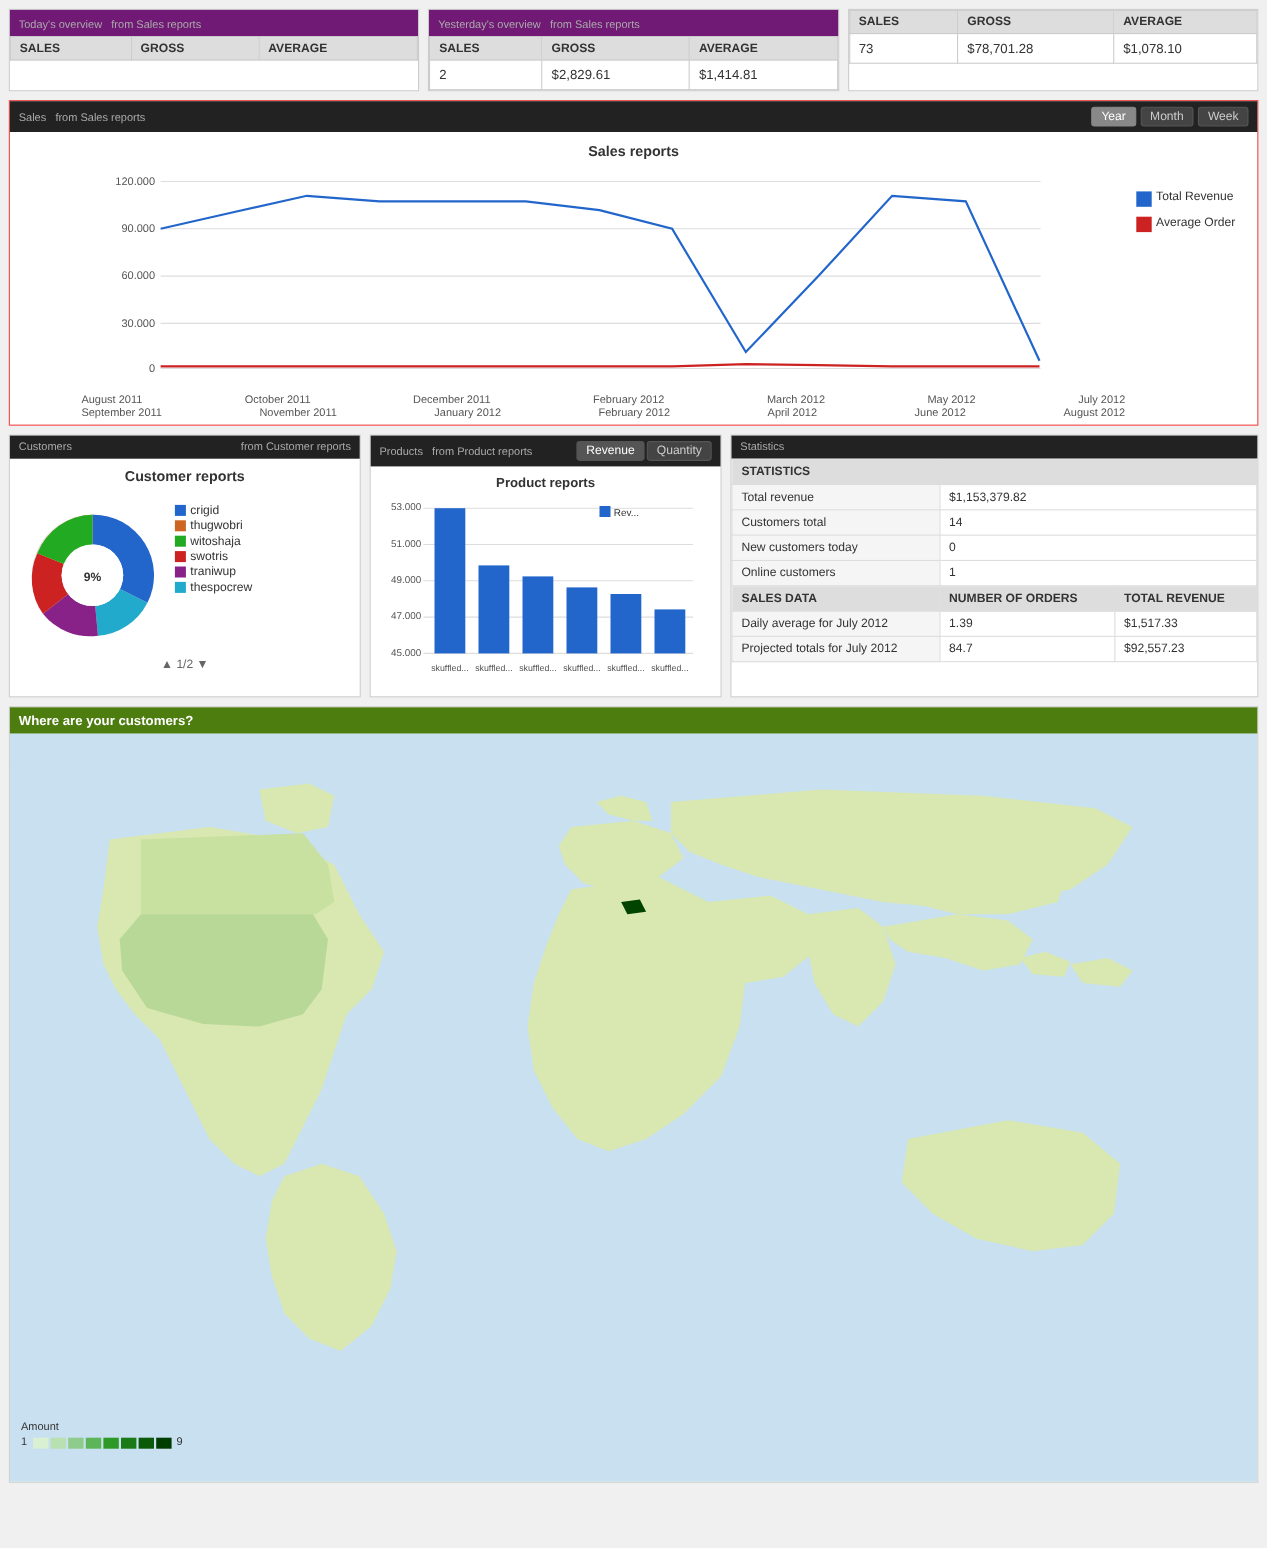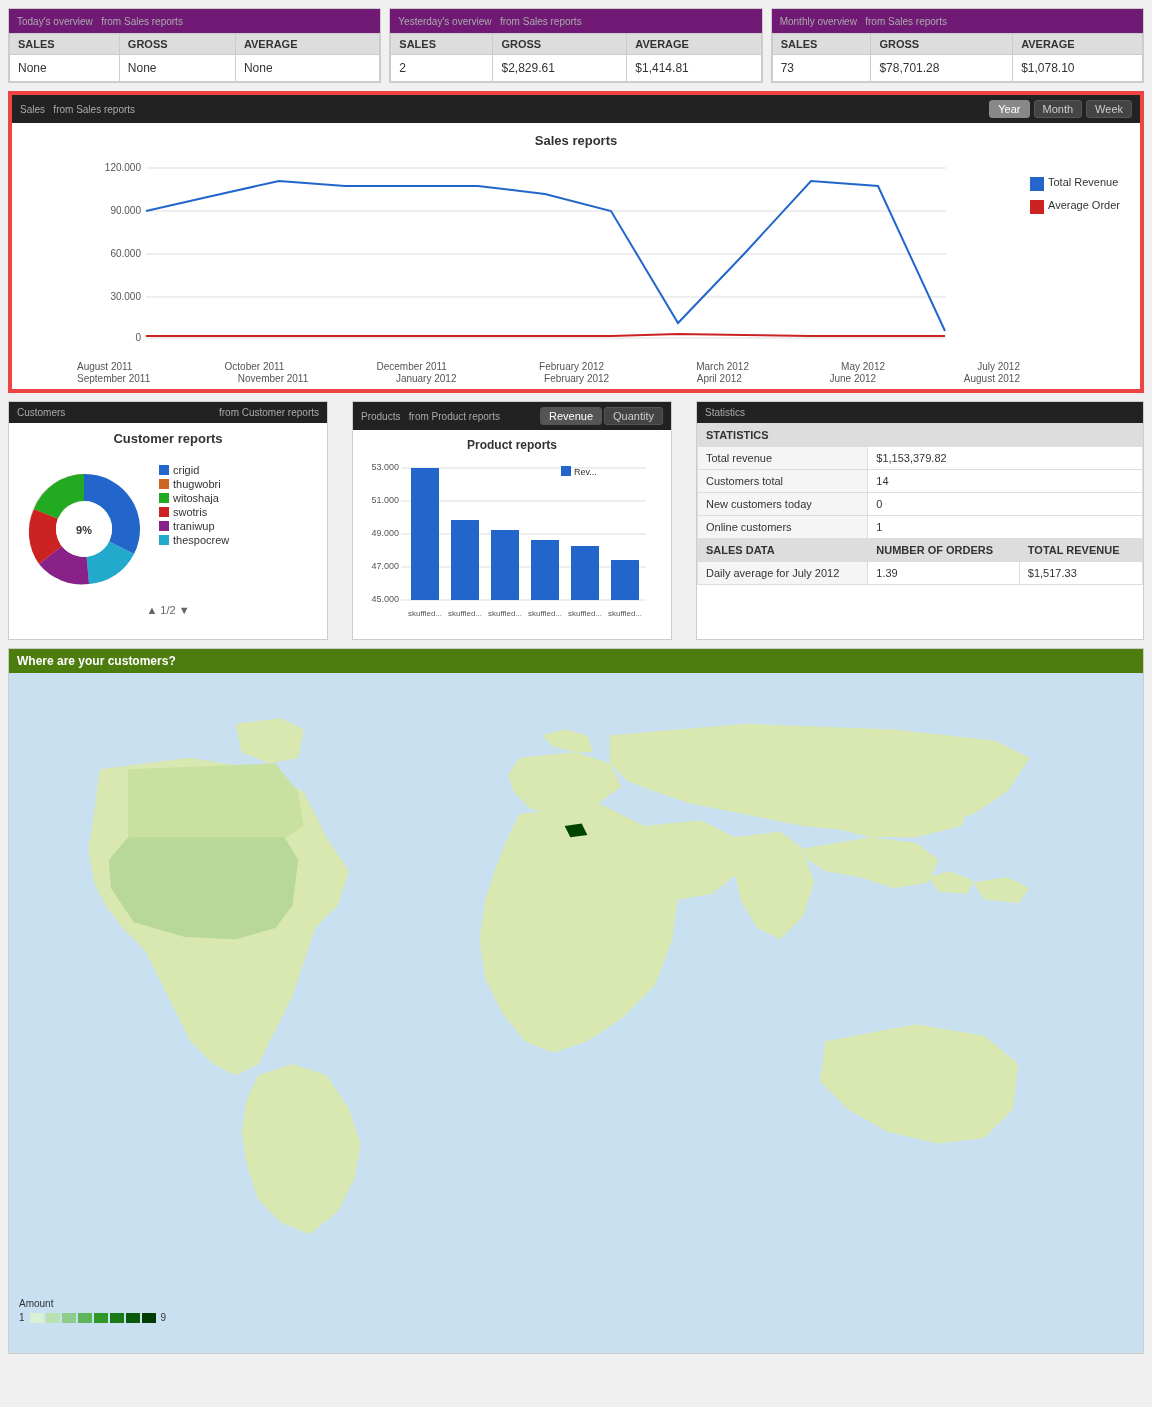--- a/index.html
+++ b/index.html
@@ -44,21 +44,21 @@
     }
     .overview-table td {
       border: 1px solid #ccc;
       padding: 6px 8px;
       font-size: 12px;
     }
 
     
     .sales-section {
       background: #fff;
-      border: 4px solid #ef4444;
+      border: 1px solid #ef4444;
       margin: 0 8px 8px 8px;
     }
     .sales-header {
       background: #222;
       color: #fff;
       padding: 5px 8px;
       display: flex;
       align-items: center;
       justify-content: space-between;
     }
@@ -116,21 +116,21 @@
     .legend-color {
       width: 14px;
       height: 14px;
       flex-shrink: 0;
       margin-top: 1px;
     }
 
     
     .bottom-row {
       display: flex;
-      gap: 16px;
+      gap: 0;
       padding: 0 8px 8px 8px;
     }
     .customers-panel {
       flex: 0 0 320px;
       background: #fff;
       border: 1px solid #ccc;
       margin-right: 8px;
     }
     .products-panel {
       flex: 0 0 320px;
@@ -277,25 +277,20 @@
       <span>Today's overview</span>
       <span style="margin-left:5px;">from Sales reports</span>
     </div>
     <table class="overview-table">
       <tbody>
           <tr>
         <th>SALES</th>
         <th>GROSS</th>
         <th>AVERAGE</th>
       </tr>
-      <tr>
-        <td>None</td>
-        <td>None</td>
-        <td>None</td>
-      </tr>
     </tbody>
       </table>
   </div>
   <div class="overview-panel">
     <div class="panel-header">
       <span>Yesterday's overview</span>
       <span style="margin-left:5px;">from Sales reports</span>
     </div>
     <table class="overview-table">
       <tbody>
@@ -306,24 +301,20 @@
       </tr>
       <tr>
         <td>2</td>
         <td>$2,829.61</td>
         <td>$1,414.81</td>
       </tr>
     </tbody>
       </table>
   </div>
   <div class="overview-panel">
-    <div class="panel-header">
-      <span>Monthly overview</span>
-      <span style="margin-left:5px;">from Sales reports</span>
-    </div>
     <table class="overview-table">
       <tbody>
           <tr>
         <th>SALES</th>
         <th>GROSS</th>
         <th>AVERAGE</th>
       </tr>
       <tr>
         <td>73</td>
         <td>$78,701.28</td>
@@ -536,20 +527,25 @@
       </tr>
       <tr>
         <td class="section-header">SALES DATA</td>
         <td class="section-header">NUMBER OF ORDERS</td>
         <td class="section-header">TOTAL REVENUE</td>
       </tr>
       <tr>
         <td style="background:#f5f5f5;">Daily average for July 2012</td>
         <td>1.39</td>
         <td>$1,517.33</td>
+      </tr>
+      <tr>
+        <td style="background:#f5f5f5;">Projected totals for July 2012</td>
+        <td>84.7</td>
+        <td>$92,557.23</td>
       </tr>
     </tbody>
       </table>
   </div>
 </div>
 
 <div class="map-section">
   <div class="map-header">
     <span>Where are your customers?</span>
   </div>

